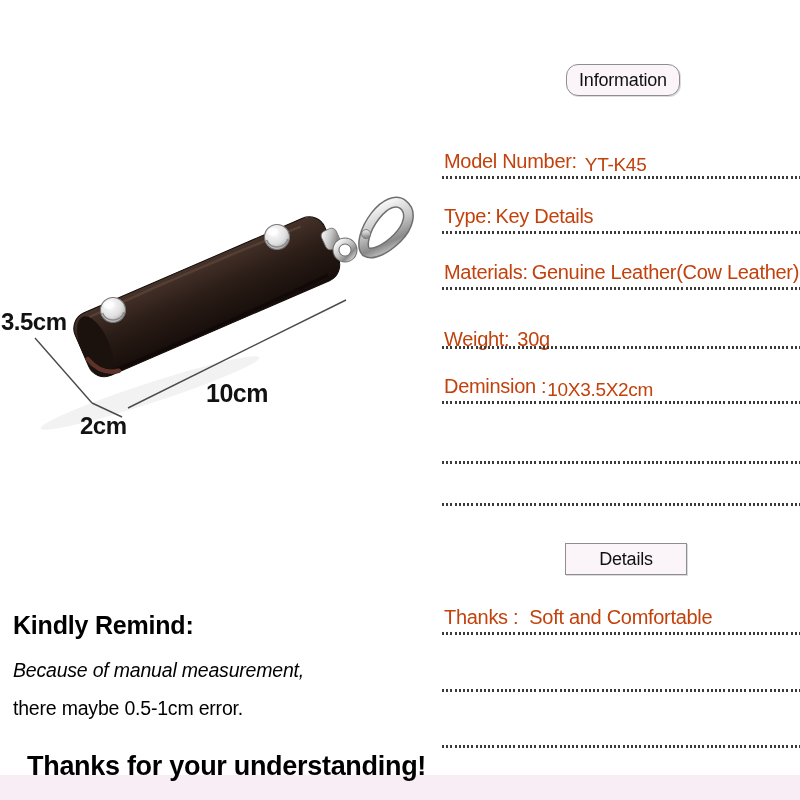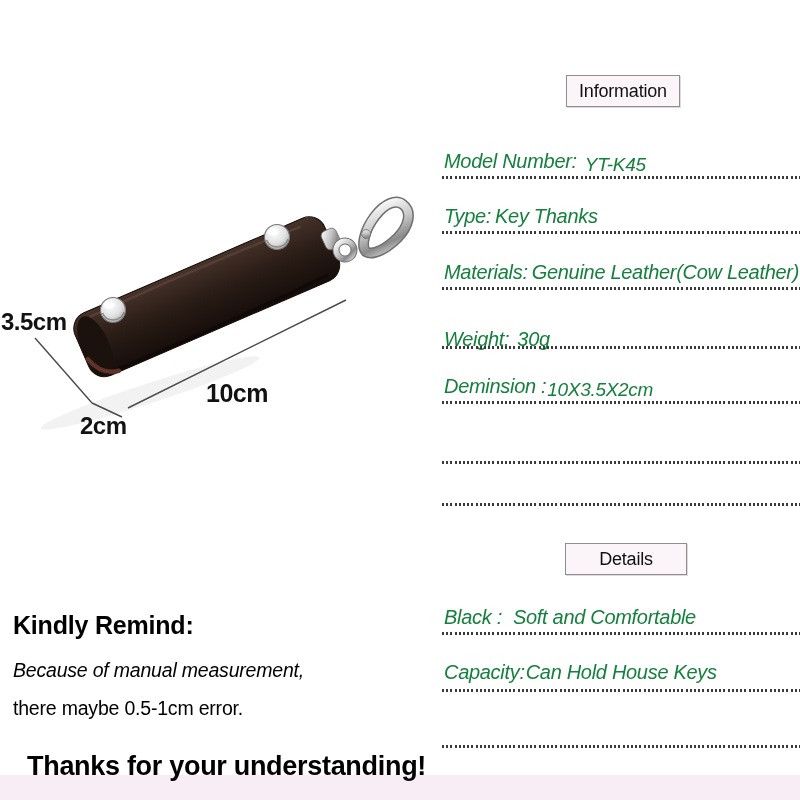--- a/index.html
+++ b/index.html
@@ -7,27 +7,27 @@
     position:relative;width:800px;height:800px;background:#ffffff;
     font-family:"Liberation Sans",sans-serif;color:#000;overflow:hidden;
   }
   
   .hdr-box{
     position:absolute;background:#fbf5fa;border:1.5px solid #8e8e8e;
     box-shadow:1px 1px 0 #dcdcdc;
     display:flex;align-items:center;justify-content:center;
     font-size:18px;color:#111;letter-spacing:-0.2px;
   }
-  #info-box{left:566px;top:75px;width:112px;height:30px;}
+  #info-box{left:566px;top:64px;width:112px;height:30px;border-radius:12px;}
   #details-box{left:565px;top:543px;width:120px;height:30px;}
 
   
   .spec-row{
     position:absolute;left:444px;white-space:nowrap;
-    font-size:20px;letter-spacing:-0.3px;color:#15803d;font-style:italic;
+    font-size:20px;letter-spacing:-0.3px;color:#c2410c;
   }
   .spec-row .val{margin-left:8px;}
   .spec-row .val.m0{margin-left:1px;}
   .spec-row .val.m1{margin-left:4px;}
   .spec-row .val.m3{margin-left:11px;}
   .spec-row .val.shift{position:relative;top:3px;font-size:19px;}
 
   
   .dash{
     position:absolute;left:442px;right:0;height:3px;
@@ -117,21 +117,21 @@
   <div class="hdr-box" id="info-box">
     <span>Information</span>
   </div>
 
   <div class="spec-row" style="top:150px">
     <span class="lbl">Model Number:</span><span class="val shift">YT-K45</span>
   </div>
   <div class="dash" style="top:176px"></div>
 
   <div class="spec-row" style="top:205px">
-    <span class="lbl">Type:</span><span class="val m1">Key Thanks</span>
+    <span class="lbl">Type:</span><span class="val m1">Key Details</span>
   </div>
   <div class="dash" style="top:231px"></div>
 
   <div class="spec-row" style="top:261px">
     <span class="lbl">Materials:</span><span class="val m1">Genuine Leather(Cow Leather)</span>
   </div>
   <div class="dash" style="top:287px"></div>
 
   <div class="spec-row" style="top:328px">
     <span class="lbl">Weight:</span><span class="val">30g</span>
@@ -145,27 +145,24 @@
 
   <div class="dash" style="top:461px"></div>
 
   <div class="dash" style="top:503px"></div>
 
   <div class="hdr-box" id="details-box">
     <span>Details</span>
   </div>
 
   <div class="spec-row" style="top:606px">
-    <span class="lbl">Black :</span><span class="val m3">Soft and Comfortable</span>
+    <span class="lbl">Thanks :</span><span class="val m3">Soft and Comfortable</span>
   </div>
   <div class="dash" style="top:632px"></div>
 
-  <div class="spec-row" style="top:661px">
-    <span class="lbl">Capacity:</span><span class="val m0">Can Hold House Keys</span>
-  </div>
   <div class="dash" style="top:689px"></div>
 
   <div class="dash" style="top:745px"></div>
 
   <div class="remind-title">Kindly Remind:</div>
   <div class="remind-line" id="remind-line1">Because of manual measurement,</div>
   <div class="remind-line" id="remind-line2">there maybe 0.5-1cm error.</div>
   <div class="thanks">Thanks for your understanding!</div>
 
   <div class="strip"></div>

